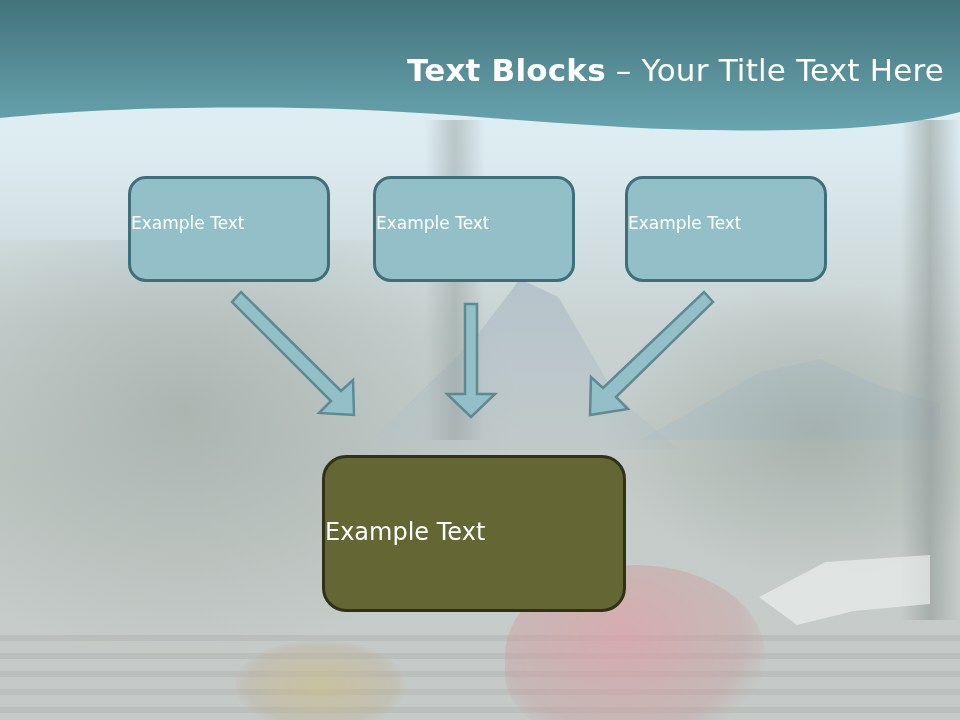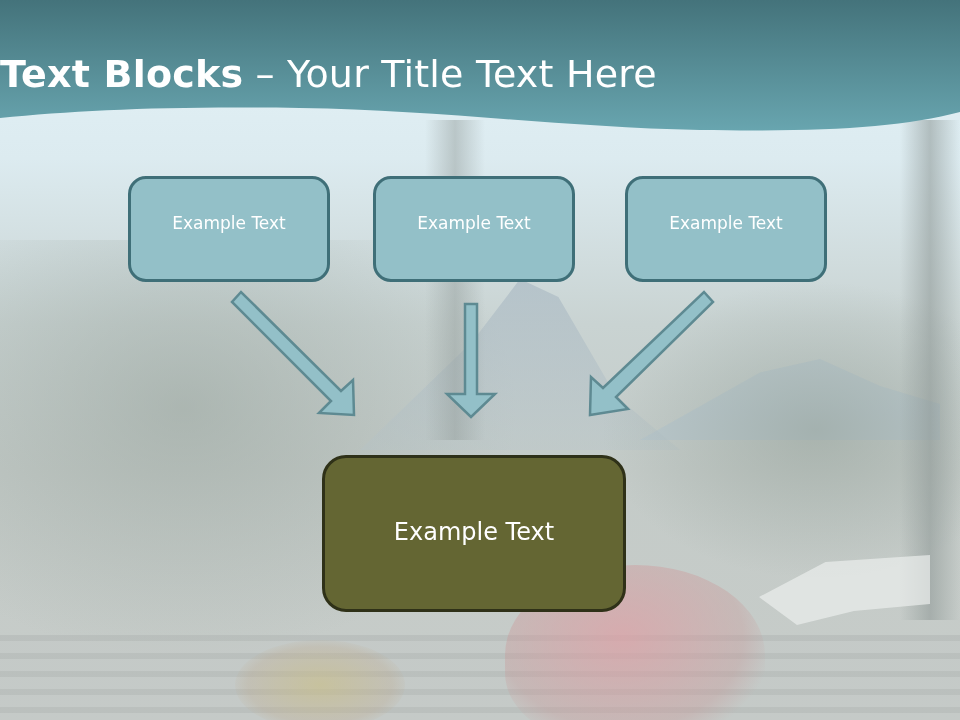--- a/index.html
+++ b/index.html
@@ -29,26 +29,26 @@
     background: radial-gradient(ellipse at 45% 40%, rgba(220,160,165,0.75), rgba(200,150,150,0.35) 60%, rgba(200,150,150,0) 75%); }
   .fruit { left:235px; top:640px; width:170px; height:90px; border-radius:50%;
     background: radial-gradient(ellipse at 50% 50%, rgba(200,190,140,0.7), rgba(190,170,140,0.3) 60%, rgba(190,170,140,0) 75%); }
   .umbrella { left:740px; top:555px; width:190px; height:70px;
     background: rgba(235,238,236,0.7);
     clip-path: polygon(10% 60%, 45% 10%, 100% 0%, 100% 70%, 60% 80%, 30% 100%); }
 
   
   .header { position:absolute; left:0; top:0; width:960px; height:140px; }
   .header svg { position:absolute; left:0; top:0; }
-  .title { position:absolute; left:0; top:52px; width:944px; text-align:left;
-    font-size:38px; color:#ffffff; letter-spacing:0.2px; }
+  .title { position:absolute; left:0; top:52px; width:944px; text-align:right;
+    font-size:31px; color:#ffffff; letter-spacing:0.2px; }
   .title .bold { font-weight:bold; }
 
   .box { position:absolute; box-sizing:border-box; display:flex; align-items:center;
-    justify-content:center; color:#ffffff; text-align:center; }
+    color:#ffffff; text-align:center; }
   .box span { display:block; }
   .small-box { width:202px; height:106px; top:176px;
     background:#93c0c8; border:3px solid #3f6f78; border-radius:18px;
     font-size:17px; padding-bottom:12px; }
   .big-box { left:322px; top:455px; width:304px; height:157px;
     background:#646633; border:3px solid #2f3118; border-radius:24px;
     font-size:24px; padding-bottom:4px; }
 
   .arrows { position:absolute; left:0; top:0; width:960px; height:720px; pointer-events:none; }
 </style>

